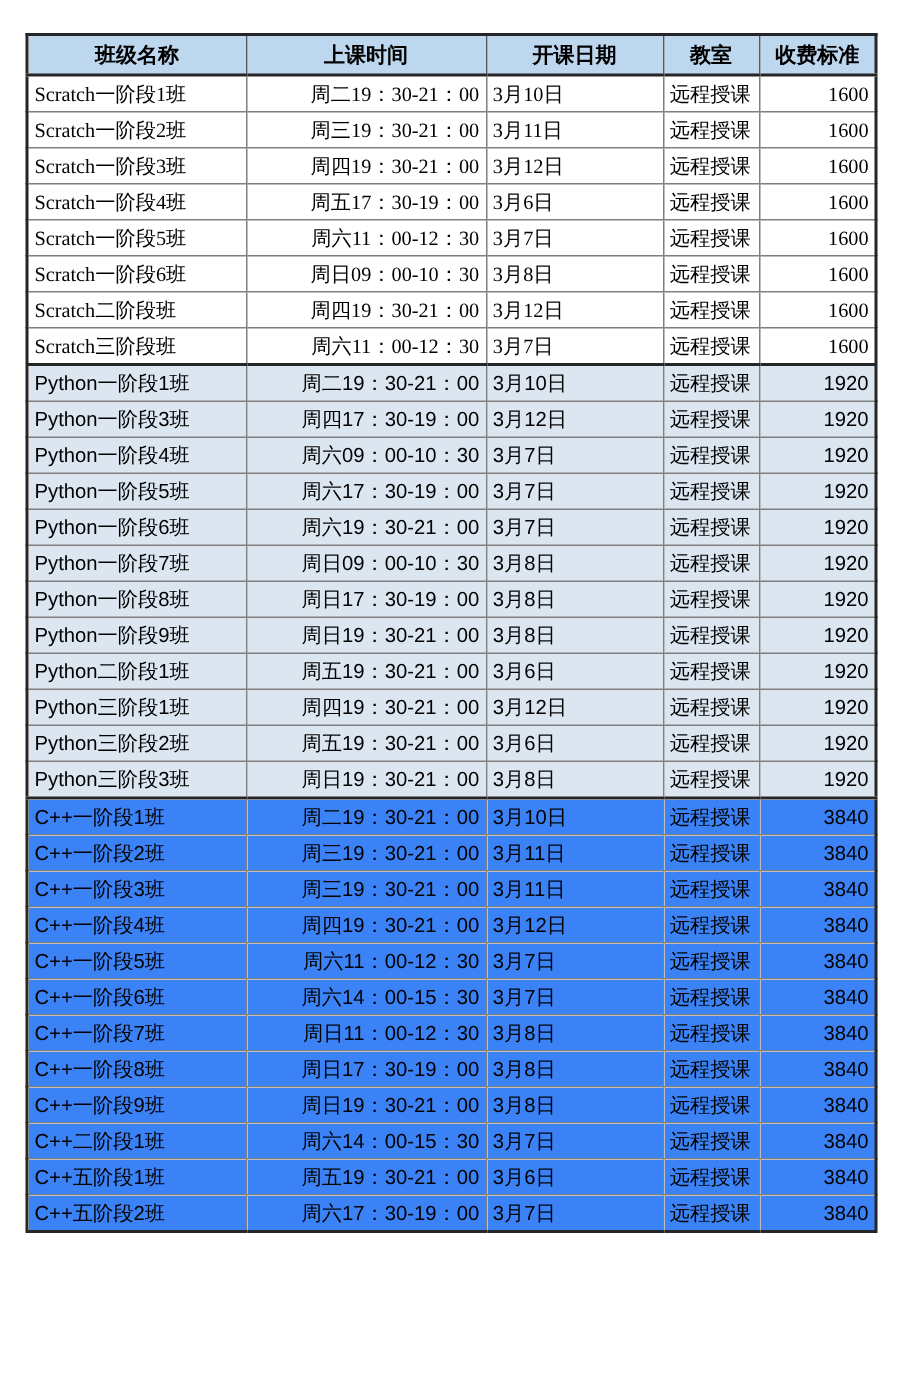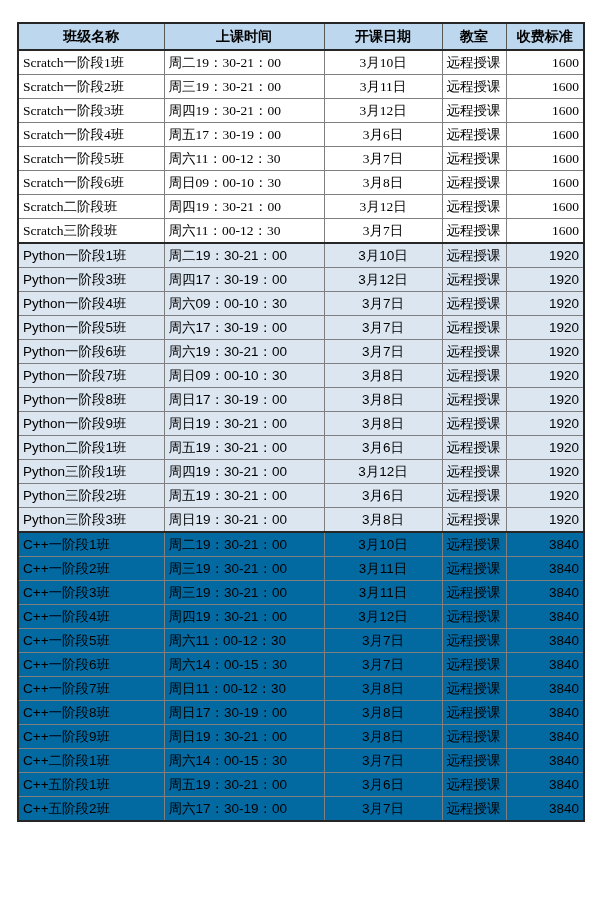--- a/index.html
+++ b/index.html
@@ -52,28 +52,28 @@
     line-height: 25px;
     border-color: #595959;
   }
   
   table.schedule {
     border: 2px solid #262626;
   }
   table.schedule thead th { border-top: none; }
 
   td.name  { text-align: left;  padding-left: 5px; }
-  td.time  { text-align: left; letter-spacing: 0px; }
-  td.date  { text-align: center; }
+  td.time  { text-align: right; letter-spacing: 0px; }
+  td.date  { text-align: left; }
   td.room  { text-align: left; font-size: 13px; }
   td.fee   { text-align: right; }
 
   tr.g-scratch td { background: #ffffff; font-family: Liberation Serif, serif; }
   tr.g-python  td { background: #dce6f1; }
-  tr.g-cpp     td { background: #0369a1; }
+  tr.g-cpp     td { background: #3b82f6; }
 
   
   tr.group-start td { border-top: 2px solid #262626; }
   tr.group-end td { border-bottom: 2px solid #262626; }
 </style>
 </head>
 <body>
 
 <div class="sheet">
   <table class="schedule">

